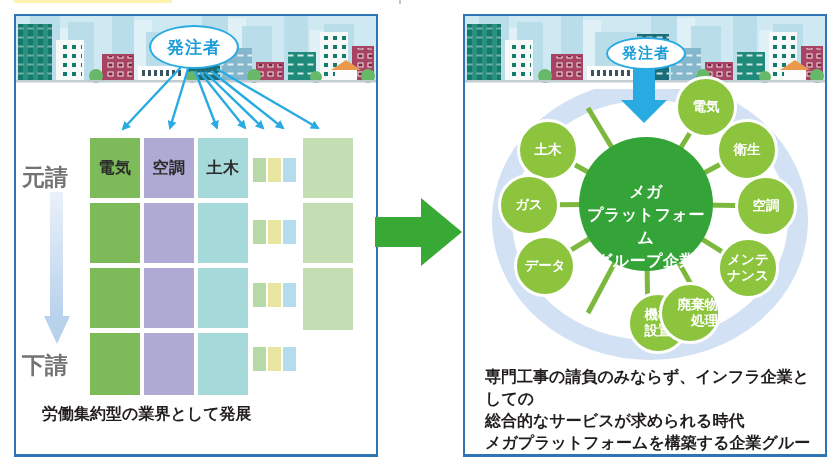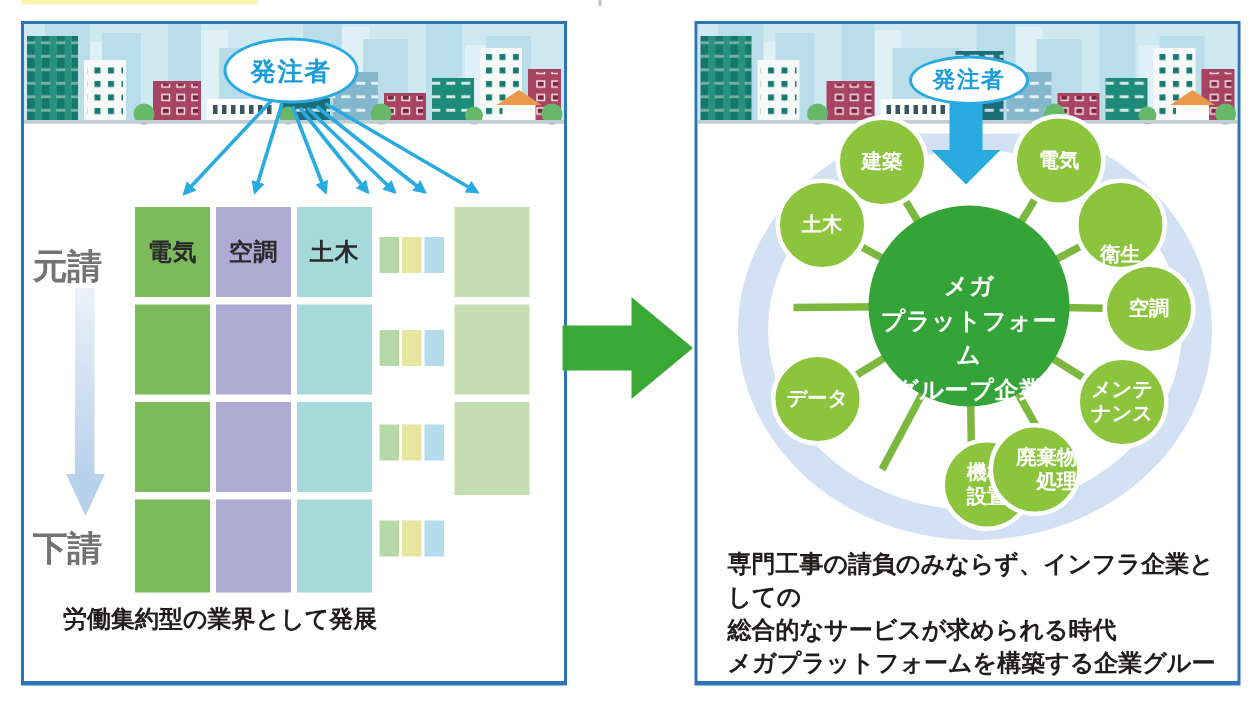--- a/index.html
+++ b/index.html
@@ -279,31 +279,31 @@
     <div id="down-shaft" class="abs" style="background-color: rgb(41, 171, 226);"></div>
     <div id="down-head" class="abs" style="border-top-color: rgb(41, 171, 226);"></div>
 
     <div id="hub-circle" style="background-color: rgb(53, 164, 56);"></div>
     <div id="hub-text">
       <div>メガ</div>
       <div>プラットフォーム</div>
       <div>グループ企業</div>
     </div>
 
-    <div class="sat" style="left: 92px; top: 61px; background-color: rgb(140, 196, 62);">
-      <div>建築</div>
-    </div>
     <div class="sat" style="left: 210px; top: 60px; background-color: rgb(140, 196, 62);">
       <div>電気</div>
     </div>
     <div class="sat" style="left: 52px; top: 103px; background-color: rgb(140, 196, 62);">
       <div>土木</div>
     </div>
-    <div class="sat" style="left: 251px; top: 103px; background-color: rgb(140, 196, 62); justify-content: flex-end;">
+    <div class="sat" style="left: 251px; top: 103px; background-color: rgb(140, 196, 62);">
       <div>衛生</div>
+    </div>
+    <div class="sat" style="left: 33px; top: 158px; background-color: rgb(140, 196, 62);">
+      <div>ガス</div>
     </div>
     <div class="sat" style="left: 270px; top: 159px; background-color: rgb(140, 196, 62);">
       <div>空調</div>
     </div>
     <div class="sat" style="left: 49px; top: 219px; background-color: rgb(140, 196, 62);">
       <div>データ</div>
     </div>
     <div class="sat" style="left: 252px; top: 221px; background-color: rgb(140, 196, 62);">
       <div>メンテ</div>
       <div>ナンス</div>

